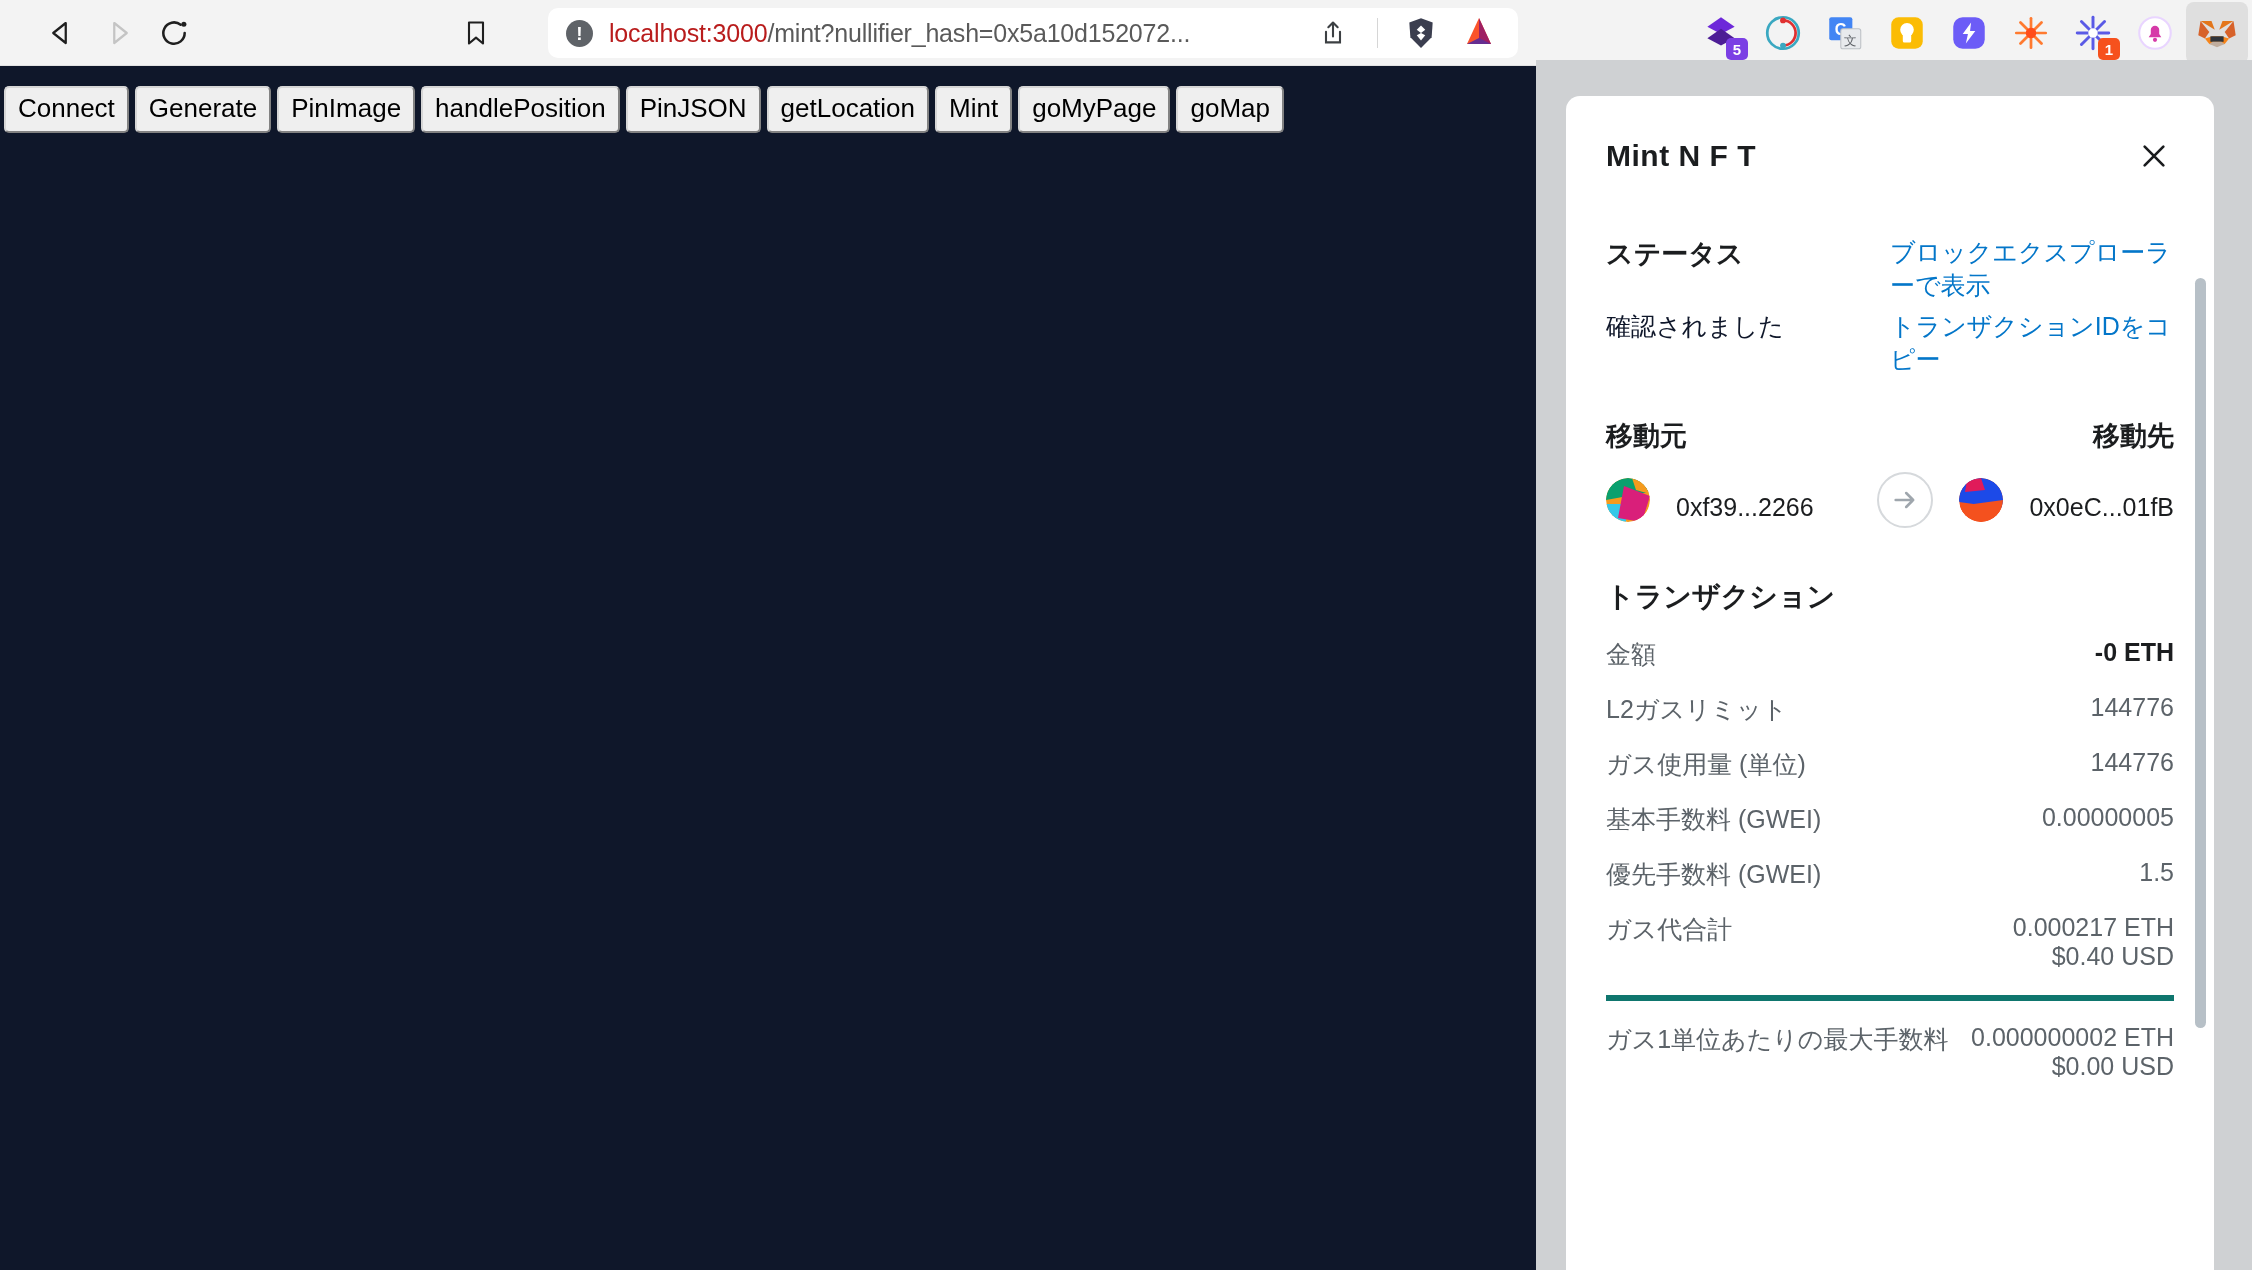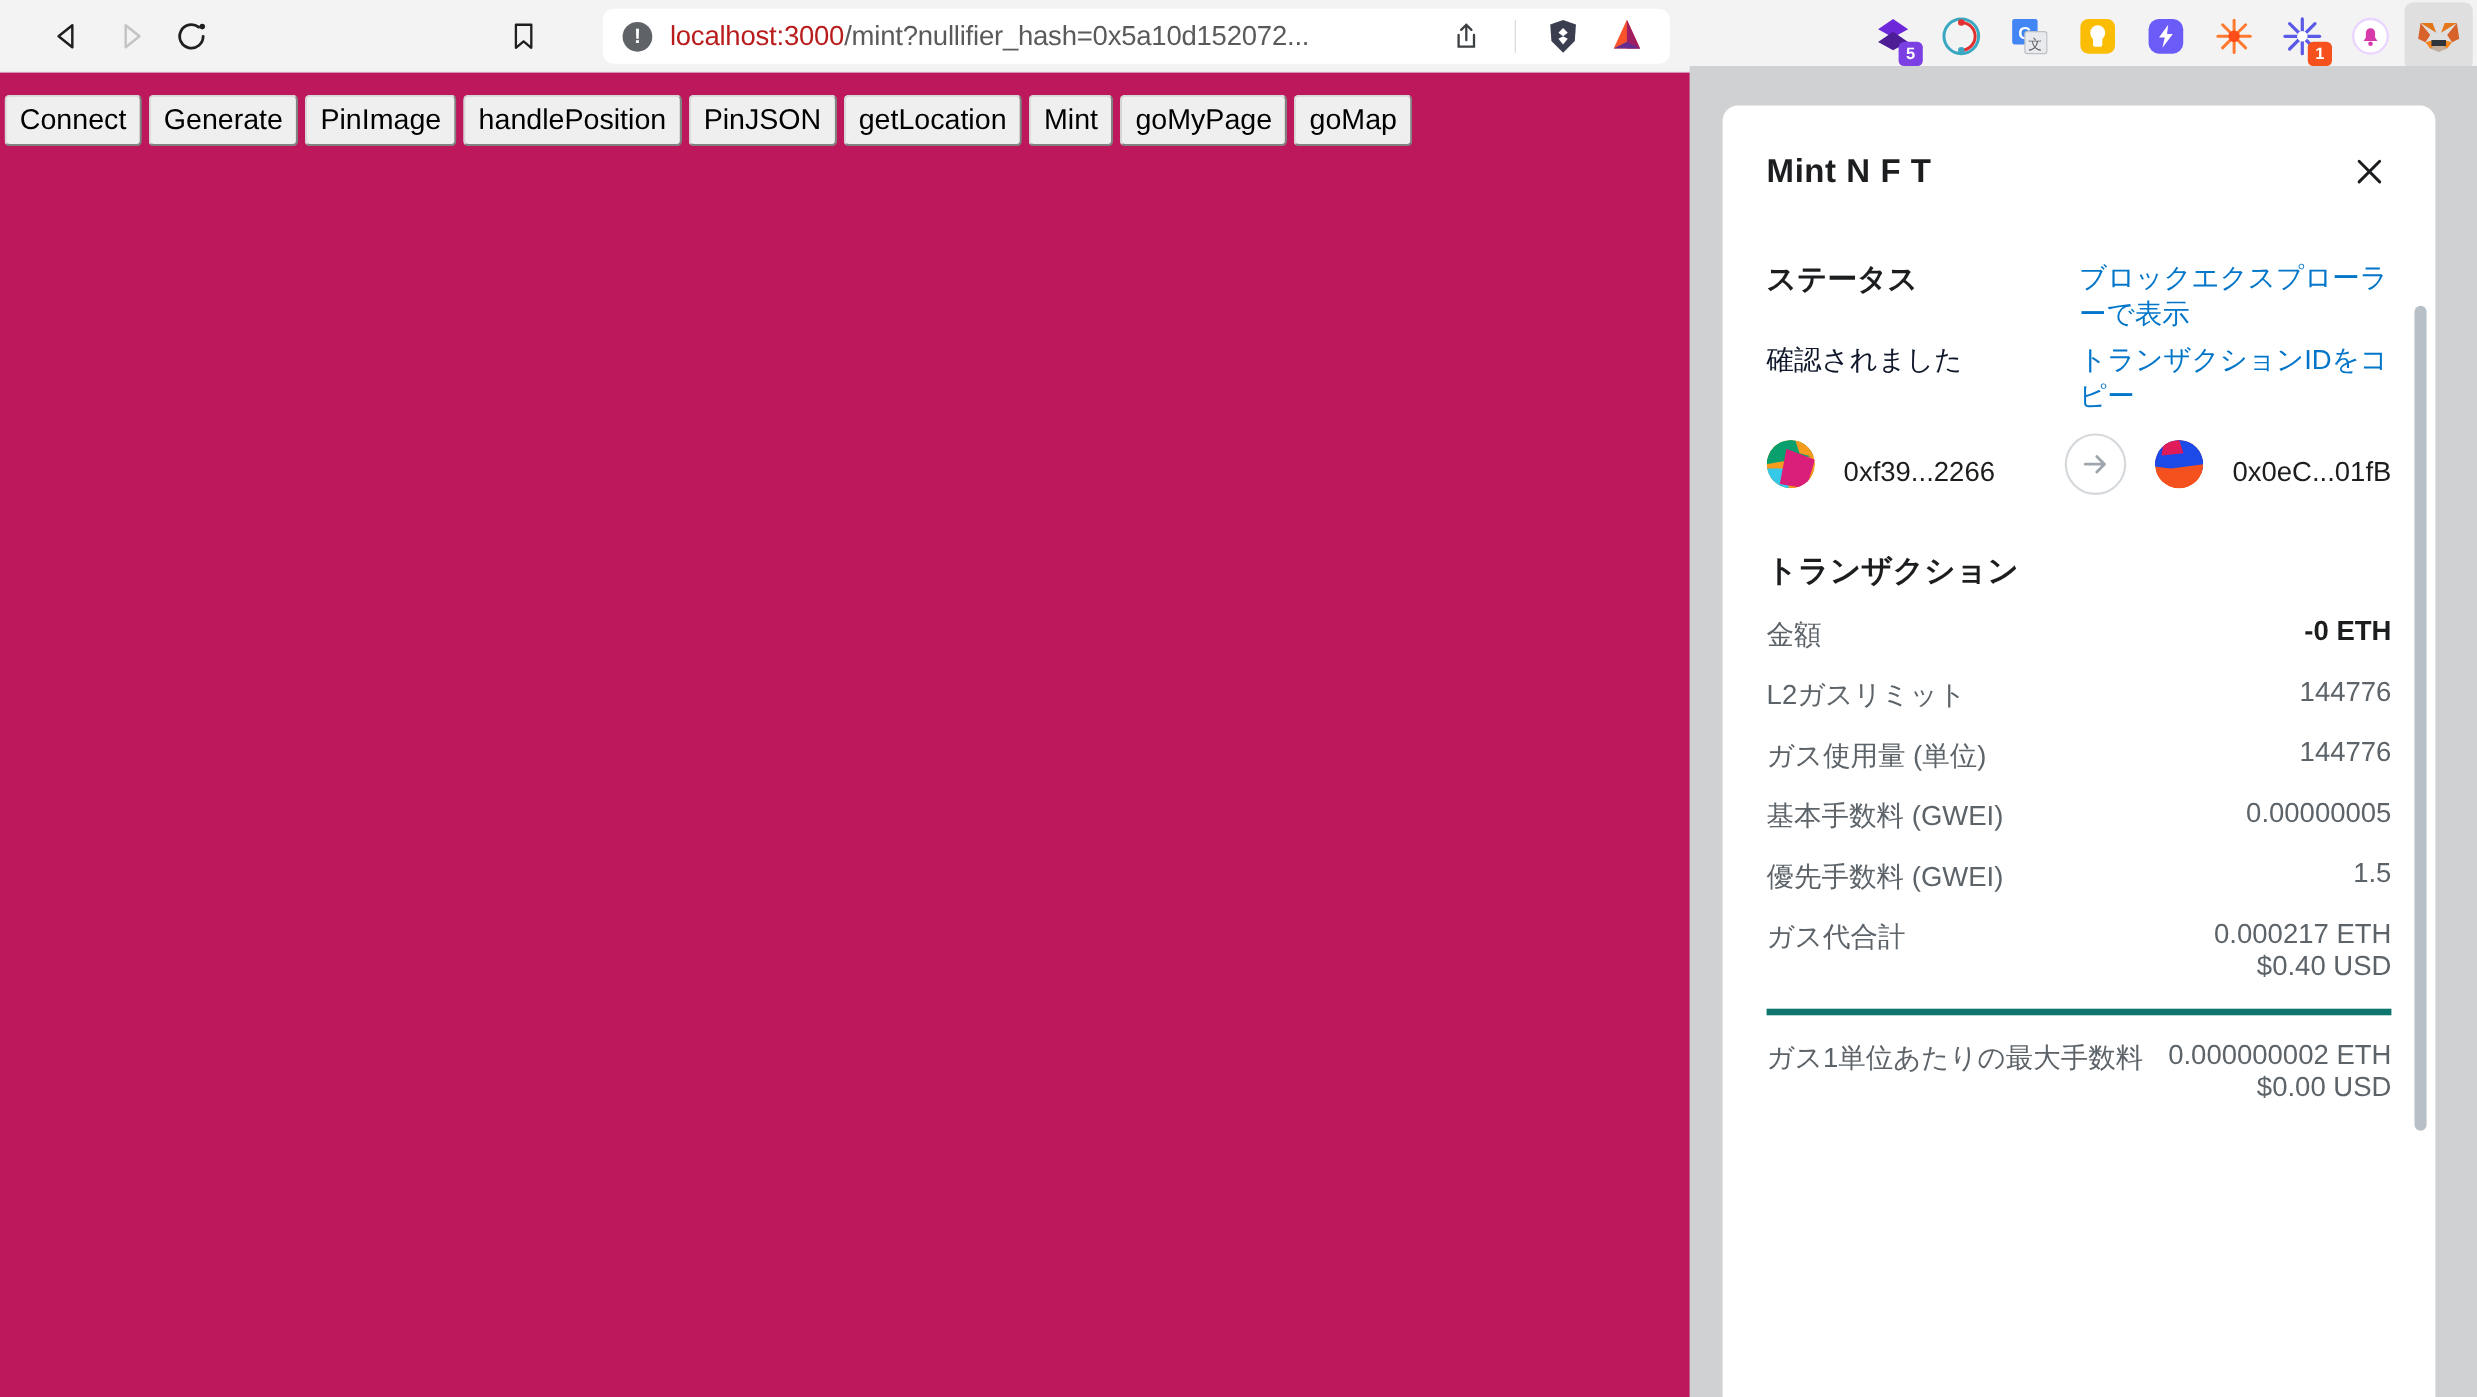--- a/index.html
+++ b/index.html
@@ -87,21 +87,21 @@
     color: #fff; font-size: 15px; font-weight: 600;
     display: flex; align-items: center; justify-content: center;
     line-height: 1;
   }
   .ext.active { background: #dfdfdf; border-radius: 8px; }
 
   
   .page {
     position: absolute; top: 66px; left: 0;
     width: 2252px; height: 1204px;
-    background: #be185d;
+    background: #0f172a;
   }
   .toolbar-row {
     display: flex; align-items: flex-start; gap: 6px;
     padding: 20px 0 0 4px;
   }
   .pbtn {
     font-family: "Liberation Sans", sans-serif;
     font-size: 26px;
     color: #000;
     background: #efefef;
@@ -366,20 +366,24 @@
       </div>
     </div>
 
     <div class="mm-section-status">
       <div class="status-label">ステータス</div>
       <div class="status-link">ブロックエクスプローラーで表示</div>
       <div class="status-value">確認されました</div>
       <div class="status-link">トランザクションIDをコピー</div>
     </div>
 
+    <div class="fromto-head">
+      <span>移動元</span>
+      <span>移動先</span>
+    </div>
 
     <div class="fromto-row">
       <div class="party from">
         <span class="jazz">
           <svg width="44" height="44" viewBox="0 0 44 44">
             <clipPath id="c1">
                 <circle cx="22" cy="22" r="22"></circle>
               </clipPath>
             <g clip-path="url(#c1)">
               <rect width="44" height="44" fill="#f59b1e"></rect>

